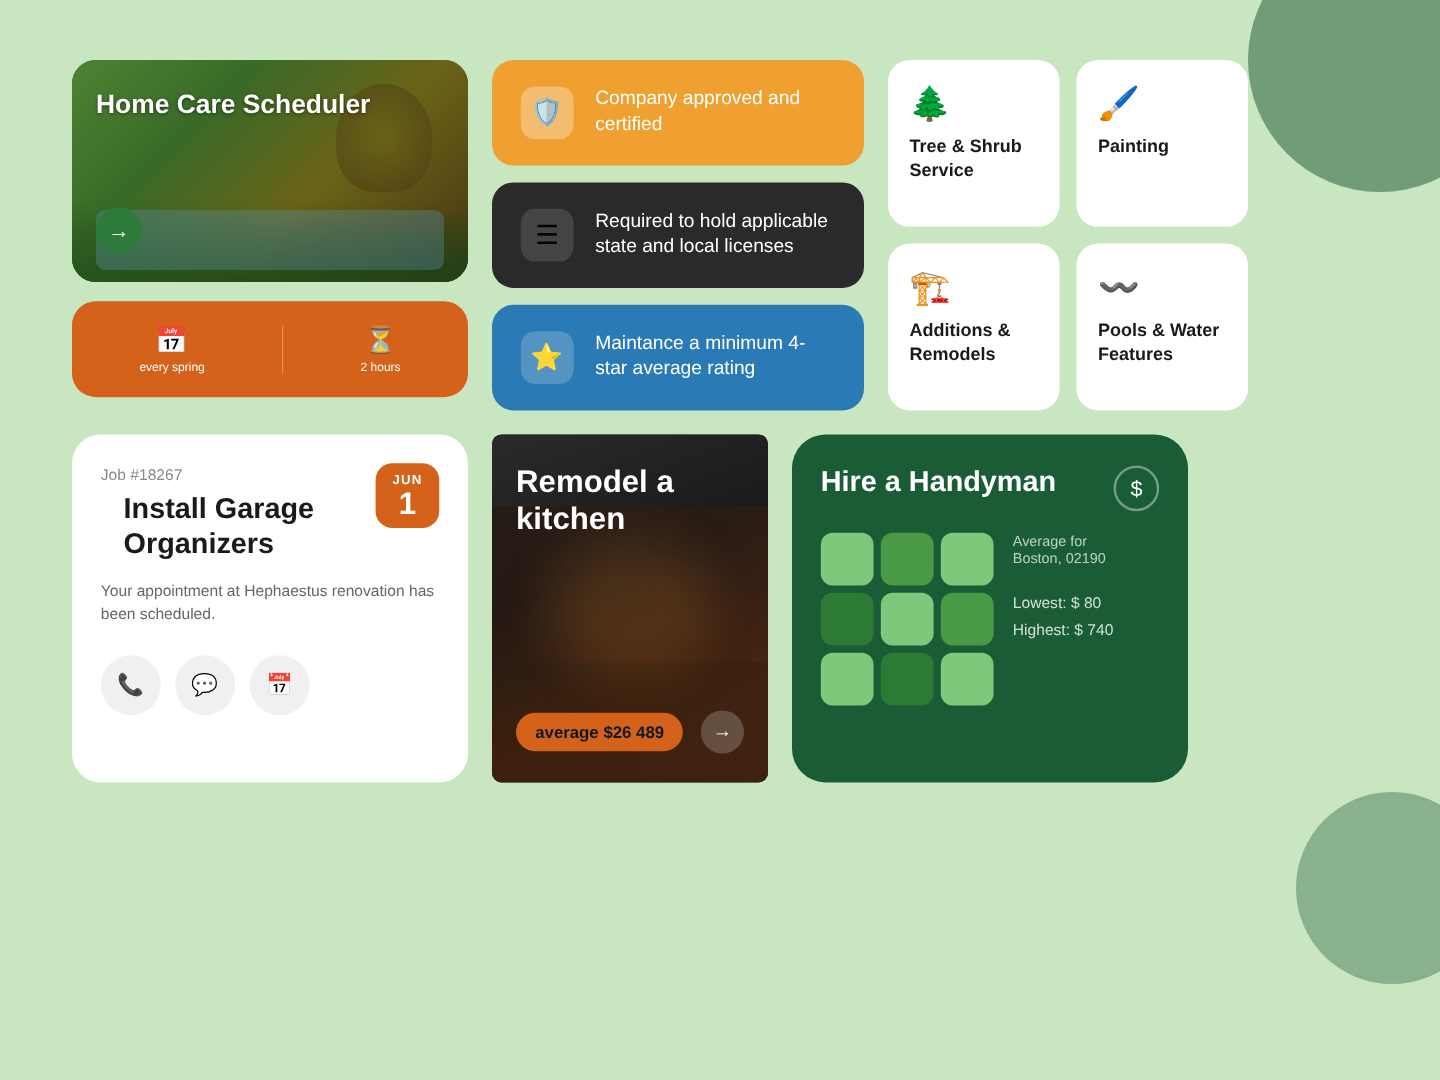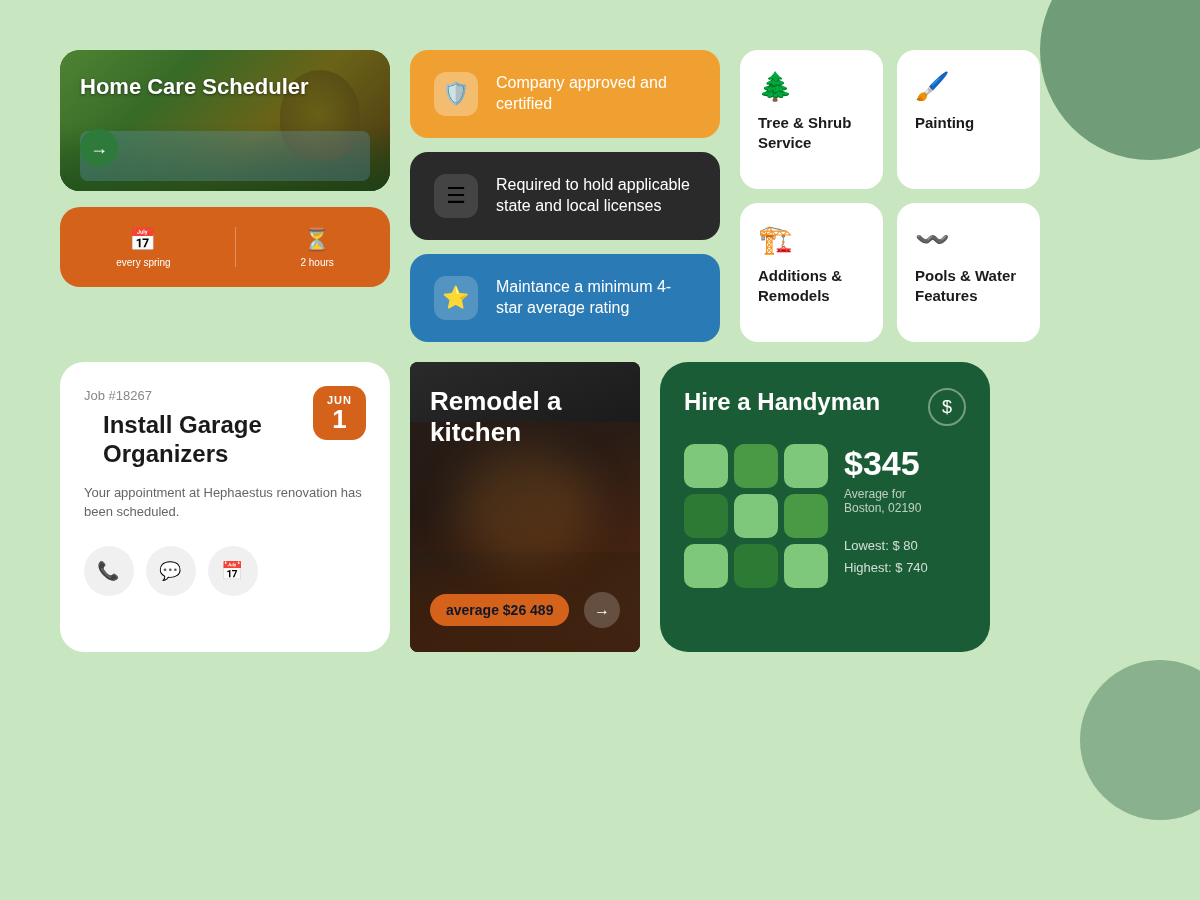--- a/index.html
+++ b/index.html
@@ -37,21 +37,21 @@
     .col1 {
       display: flex;
       flex-direction: column;
       gap: 16px;
     }
 
     .home-care-card {
       border-radius: 20px;
       overflow: hidden;
       position: relative;
-      height: 141px;
+      height: 185px;
       background: #2d5a3d;
     }
     .home-care-bg {
       width: 100%;
       height: 100%;
       background: linear-gradient(135deg, #5a8a3a 0%, #3a6b2a 30%, #8b6914 60%, #5a3010 100%);
       position: absolute;
       top: 0; left: 0;
       
     }
@@ -483,21 +483,20 @@
           <div class="grid-block medium"></div>
           <div class="grid-block light"></div>
           <div class="grid-block dark-green"></div>
           <div class="grid-block light"></div>
           <div class="grid-block medium"></div>
           <div class="grid-block light"></div>
           <div class="grid-block dark-green"></div>
           <div class="grid-block light"></div>
         </div>
         <div class="handyman-price-info">
-          <div class="handyman-price">$345</div>
           <div class="handyman-avg">
             <span>Average for</span><br>
             <span>Boston, 02190</span>
           </div>
           <div class="handyman-range">
             <div>Lowest: $ 80</div>
             <div>Highest: $ 740</div>
           </div>
         </div>
       </div>

